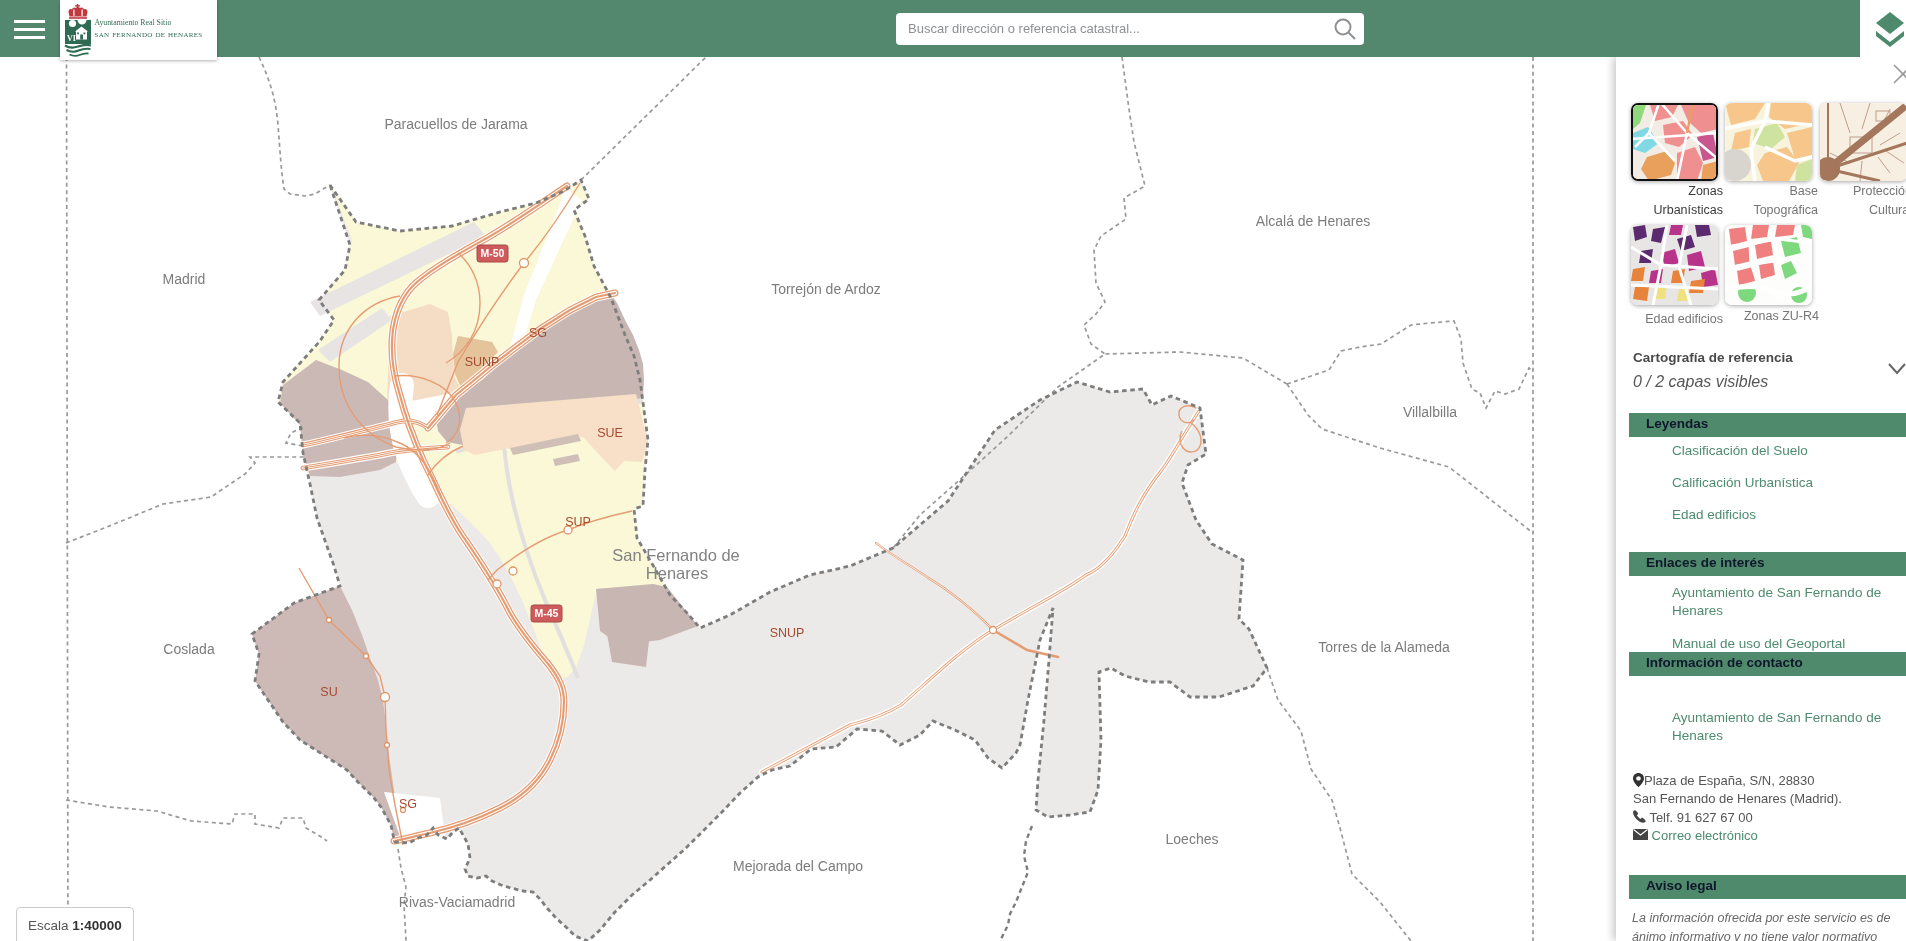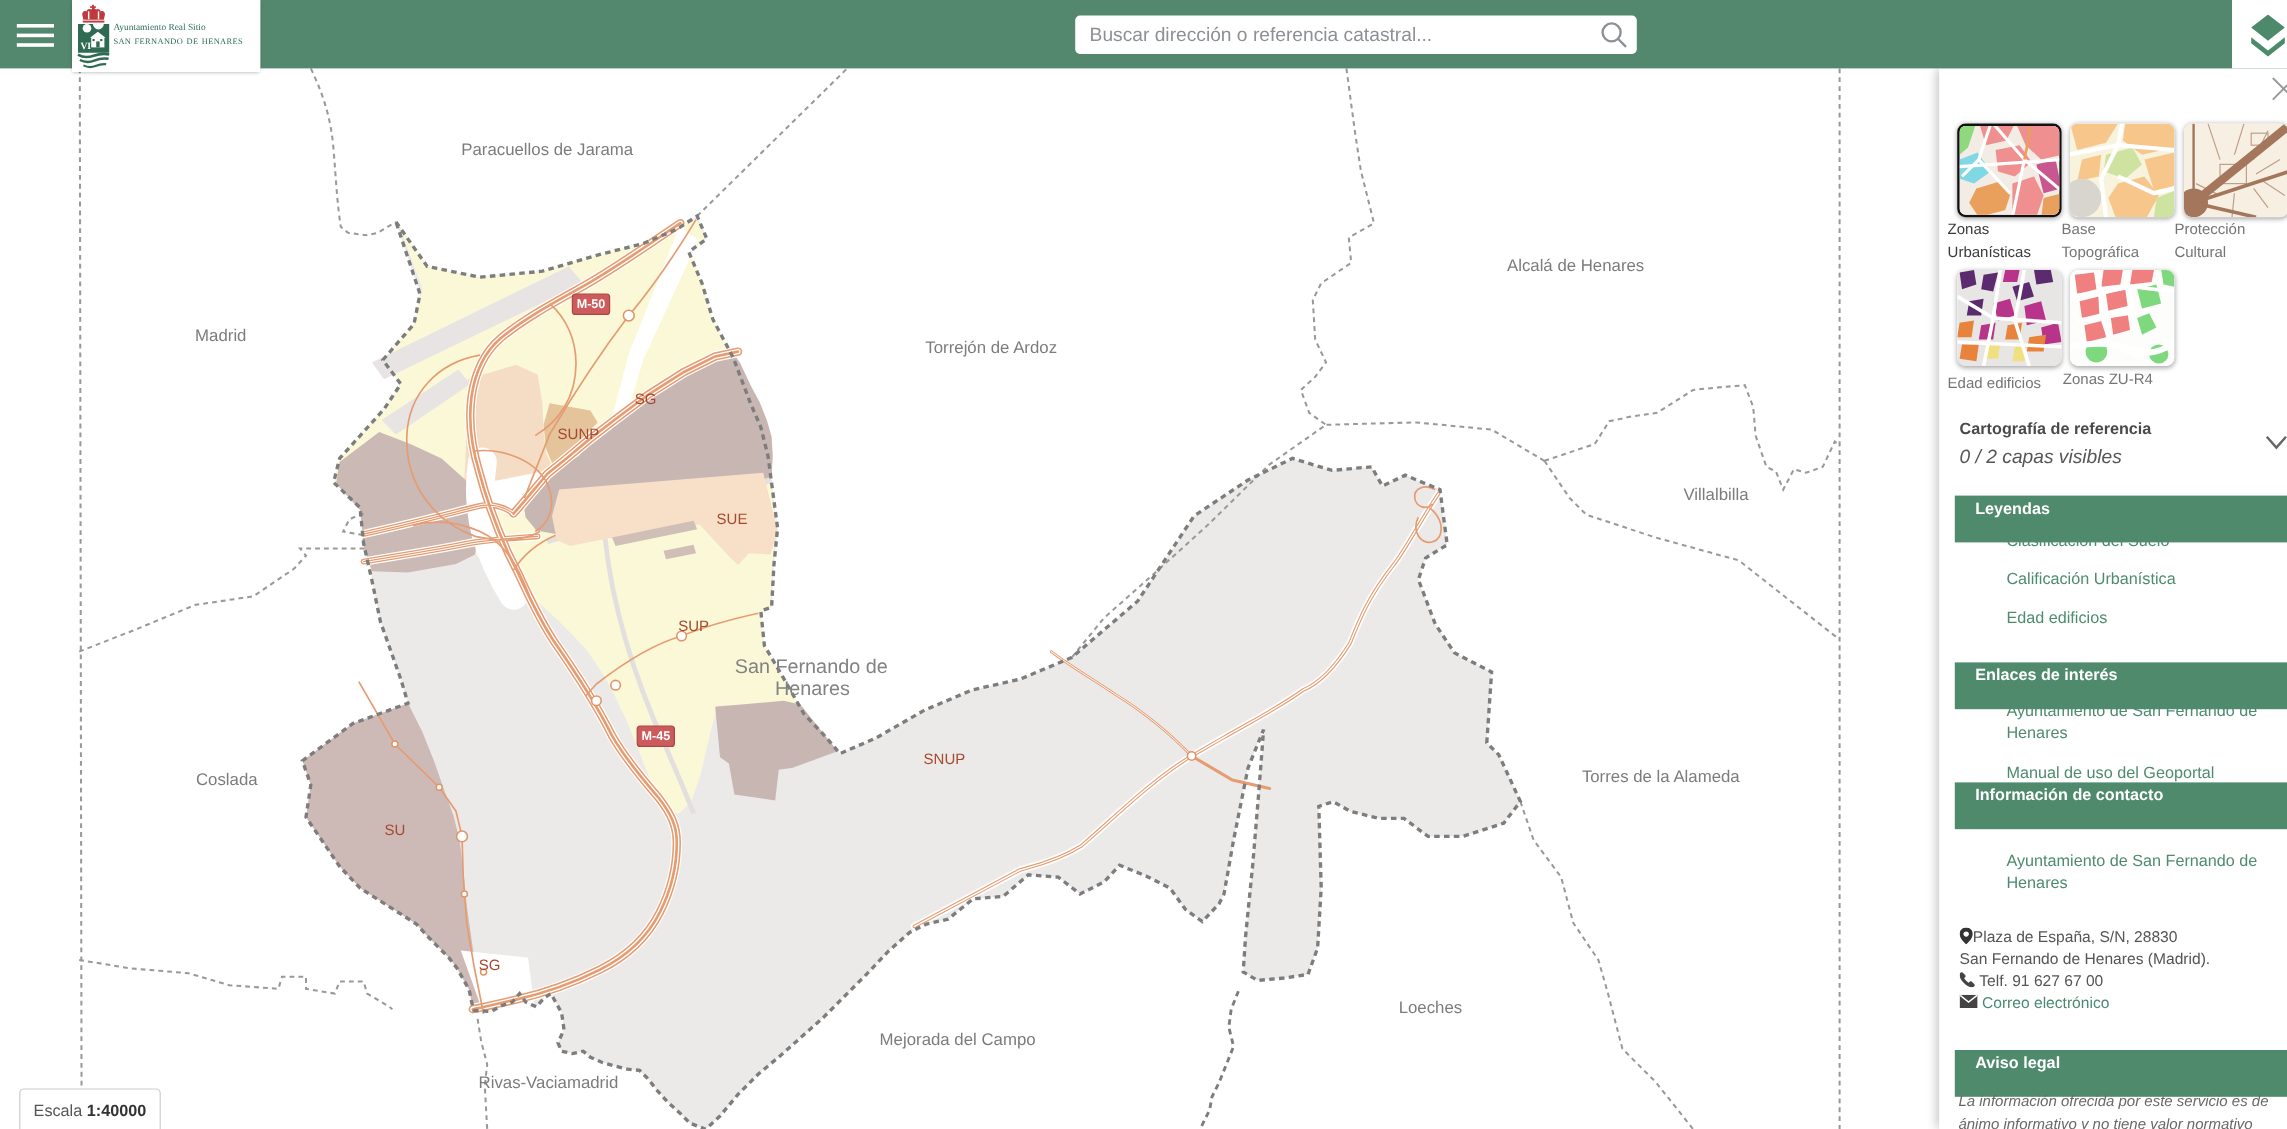--- a/index.html
+++ b/index.html
@@ -3,28 +3,28 @@
 <meta charset="utf-8">
 <style>
 * { margin:0; padding:0; box-sizing:border-box; }
 html,body { width:1906px; height:941px; overflow:hidden; background:#fff; font-family:"Liberation Sans", sans-serif; }
 #map { position:absolute; left:0; top:0; }
 #header { position:absolute; left:0; top:0; width:1906px; height:57px; background:#54886E; z-index:10; }
 #burger { position:absolute; left:14px; top:20px; width:31px; height:19px; }
 #burger div { height:3.4px; background:#fff; margin-bottom:4.4px; }
 #logobox { position:absolute; left:60px; top:0; width:157px; height:60px; background:#fff; box-shadow:0 1px 3px rgba(0,0,0,.3); }
 #searchbox { position:absolute; left:896px; top:13px; width:468px; height:32px; background:#fff; border-radius:4px; }
-#searchbox span { position:absolute; left:12px; top:8px; font-size:16px; color:#8d9094; }
+#searchbox span { position:absolute; left:12px; top:8px; font-size:13px; color:#8d9094; }
 #layersbtn { position:absolute; left:1860px; top:0; width:46px; height:57px; background:#fff; }
 #sidebar { position:absolute; left:1616px; top:57px; width:290px; height:884px; background:#fff; box-shadow:-3px 0 8px rgba(0,0,0,.22); z-index:5; font-size:15px; overflow:hidden; }
 #scalebox { position:absolute; left:16px; top:907px; width:118px; height:40px; background:#fff; border:1px solid #ccc; border-radius:4px; z-index:6; font-size:13.5px; color:#555; padding:10px 0 0 11px; white-space:nowrap; }
 #scalebox b { color:#333; }
 .thumb { position:absolute; width:87px; height:78px; border-radius:7px; box-shadow:0 1px 4px rgba(0,0,0,.35); overflow:hidden; }
-.tlabel { position:absolute; width:100px; text-align:left; font-size:12.5px; line-height:19px; color:#757575; }
-.greenbar { position:absolute; left:13px; width:277px; height:39px; background:#4F8A6D; color:#ffffff; font-weight:bold; font-size:13.5px; line-height:21px; padding-left:17px; }
+.tlabel { position:absolute; width:100px; text-align:right; font-size:12.5px; line-height:19px; color:#757575; }
+.greenbar { position:absolute; left:13px; width:277px; height:24px; background:#4F8A6D; color:#0f172a; font-weight:bold; font-size:13.5px; line-height:21px; padding-left:17px; }
 .slink { position:absolute; left:16px; width:232px; color:#4e8b6f; font-size:13.5px; line-height:18.4px;margin-left:40px; }
 .sgray { position:absolute; left:17px; width:264px; color:#555; font-size:13px; line-height:18.4px; }
 </style>
 </head>
 <body>
 <svg id="map" width="1906" height="941" viewBox="0 0 1906 941">
 
 <defs>
       <path id="muni" d="M330,185 L356,222 L400,231 L452,226 L500,212 L536,203 L564,191 L581,180 L589,199 L574,210 L585,236 L594,266 L611,298 L625,335 L634,356 L640,380 L648,440 L645,470 L643,506 L634,509 L637,538 L654,567 L670,595 L688,614 L700,628 L730,615 L770,592 L810,575 L850,566 L893,548 L948,501 L995,430 L1040,400 L1077,382 L1110,392 L1143,389 L1152,405 L1171,396 L1200,408 L1206,454 L1188,465 L1182,483 L1196,520 L1212,544 L1243,560 L1239,619 L1249,629 L1267,668 L1253,686 L1219,697 L1190,697 L1170,682 L1149,682 L1125,676 L1111,668 L1099,672 L1101,740 L1098,790 L1090,812 L1070,815 L1048,817 L1036,810 L1038,780 L1044,720 L1049,660 L1053,608 L1040,640 L1028,700 L1020,745 L1016,753 L1002,768 L988,758 L975,740 L955,730 L933,721 L920,735 L900,745 L882,731 L857,729 L836,747 L811,749 L790,766 L772,770 L758,777 L740,793 L722,812 L704,830 L686,848 L668,864 L650,880 L632,895 L615,912 L600,930 L588,941 L575,936 L566,927 L556,918 L547,908 L540,899 L533,892 L523,891 L511,888 L501,885 L492,881 L486,876 L477,878 L468,876 L465,869 L470,858 L468,844 L463,835 L459,828 L453,832 L447,839 L438,835 L433,828 L427,835 L418,838 L409,843 L395,842 L393,835 L391,825 L386,816 L381,807 L374,798 L364,788 L356,780 L347,770 L300,740 L283,722 L255,681 L259,654 L252,634 L294,603 L340,586 L334,566 L317,518 L310,484 L303,453 L300,423 L278,402 L283,382 L320,341 L334,320 L319,300 L345,270 L350,245 Z"></path>
     </defs>

